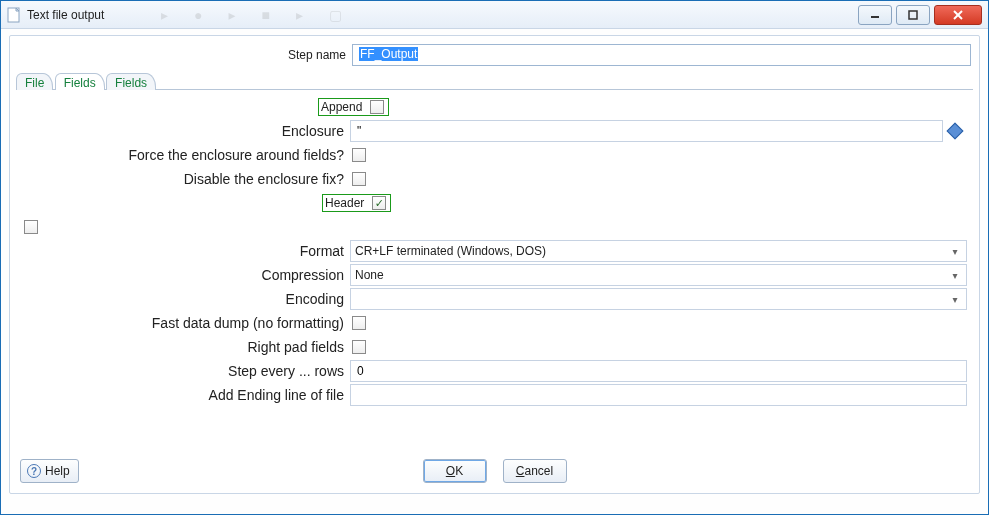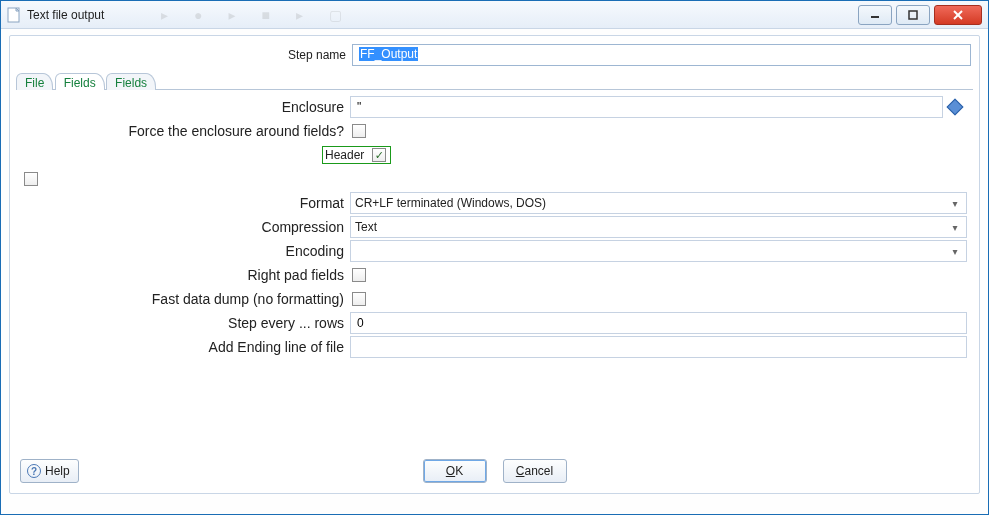--- a/index.html
+++ b/index.html
@@ -102,33 +102,44 @@
 
       <div class="tabs">
         <span class="tab inactive">File</span>
         <span class="tab active">Fields</span>
         <span class="tab inactive">Fields</span>
       </div>
       <div class="tabline"></div>
 
       <div class="form-area">
 
+        <div class="form-row">
+          <div class="lbl" style="width:296px"></div>
+          <span class="hl-box">
+            <span style="padding-right:6px">Append</span>
+            <span class="checkbox"></span>
+          </span>
+        </div>
 
 
         <div class="form-row">
           <div class="lbl">Enclosure</div>
           <input class="txt-input txt-flex" value="&quot;" style="">
           <span class="diamond"></span>
         </div>
 
         <div class="form-row">
           <div class="lbl">Force the enclosure around fields?</div>
           <span class="checkbox"></span>
         </div>
 
+        <div class="form-row">
+          <div class="lbl">Disable the enclosure fix?</div>
+          <span class="checkbox"></span>
+        </div>
 
         <div class="form-row">
           <div class="lbl" style="width:300px"></div>
           <span class="hl-box">
             <span style="padding-right:6px">Header</span>
             <span class="checkbox checked"></span>
           </span>
         </div>
 
         <div class="form-row">
@@ -139,40 +150,40 @@
           <div class="lbl">Format</div>
           <div class="combo">
             <span>CR+LF terminated (Windows, DOS)</span>
             <span class="caret">▾</span>
           </div>
         </div>
 
         <div class="form-row">
           <div class="lbl">Compression</div>
           <div class="combo">
-            <span>Text</span>
+            <span>None</span>
             <span class="caret">▾</span>
           </div>
         </div>
 
         <div class="form-row">
           <div class="lbl">Encoding</div>
           <div class="combo">
             <span></span>
             <span class="caret">▾</span>
           </div>
         </div>
 
         <div class="form-row">
+          <div class="lbl">Fast data dump (no formatting)</div>
+          <span class="checkbox"></span>
+        </div>
+
+        <div class="form-row">
           <div class="lbl">Right pad fields</div>
-          <span class="checkbox"></span>
-        </div>
-
-        <div class="form-row">
-          <div class="lbl">Fast data dump (no formatting)</div>
           <span class="checkbox"></span>
         </div>
 
         <div class="form-row">
           <div class="lbl">Step every ... rows</div>
           <input class="txt-input txt-flex" value="0" style="">
         </div>
 
         <div class="form-row">
           <div class="lbl">Add Ending line of file</div>

